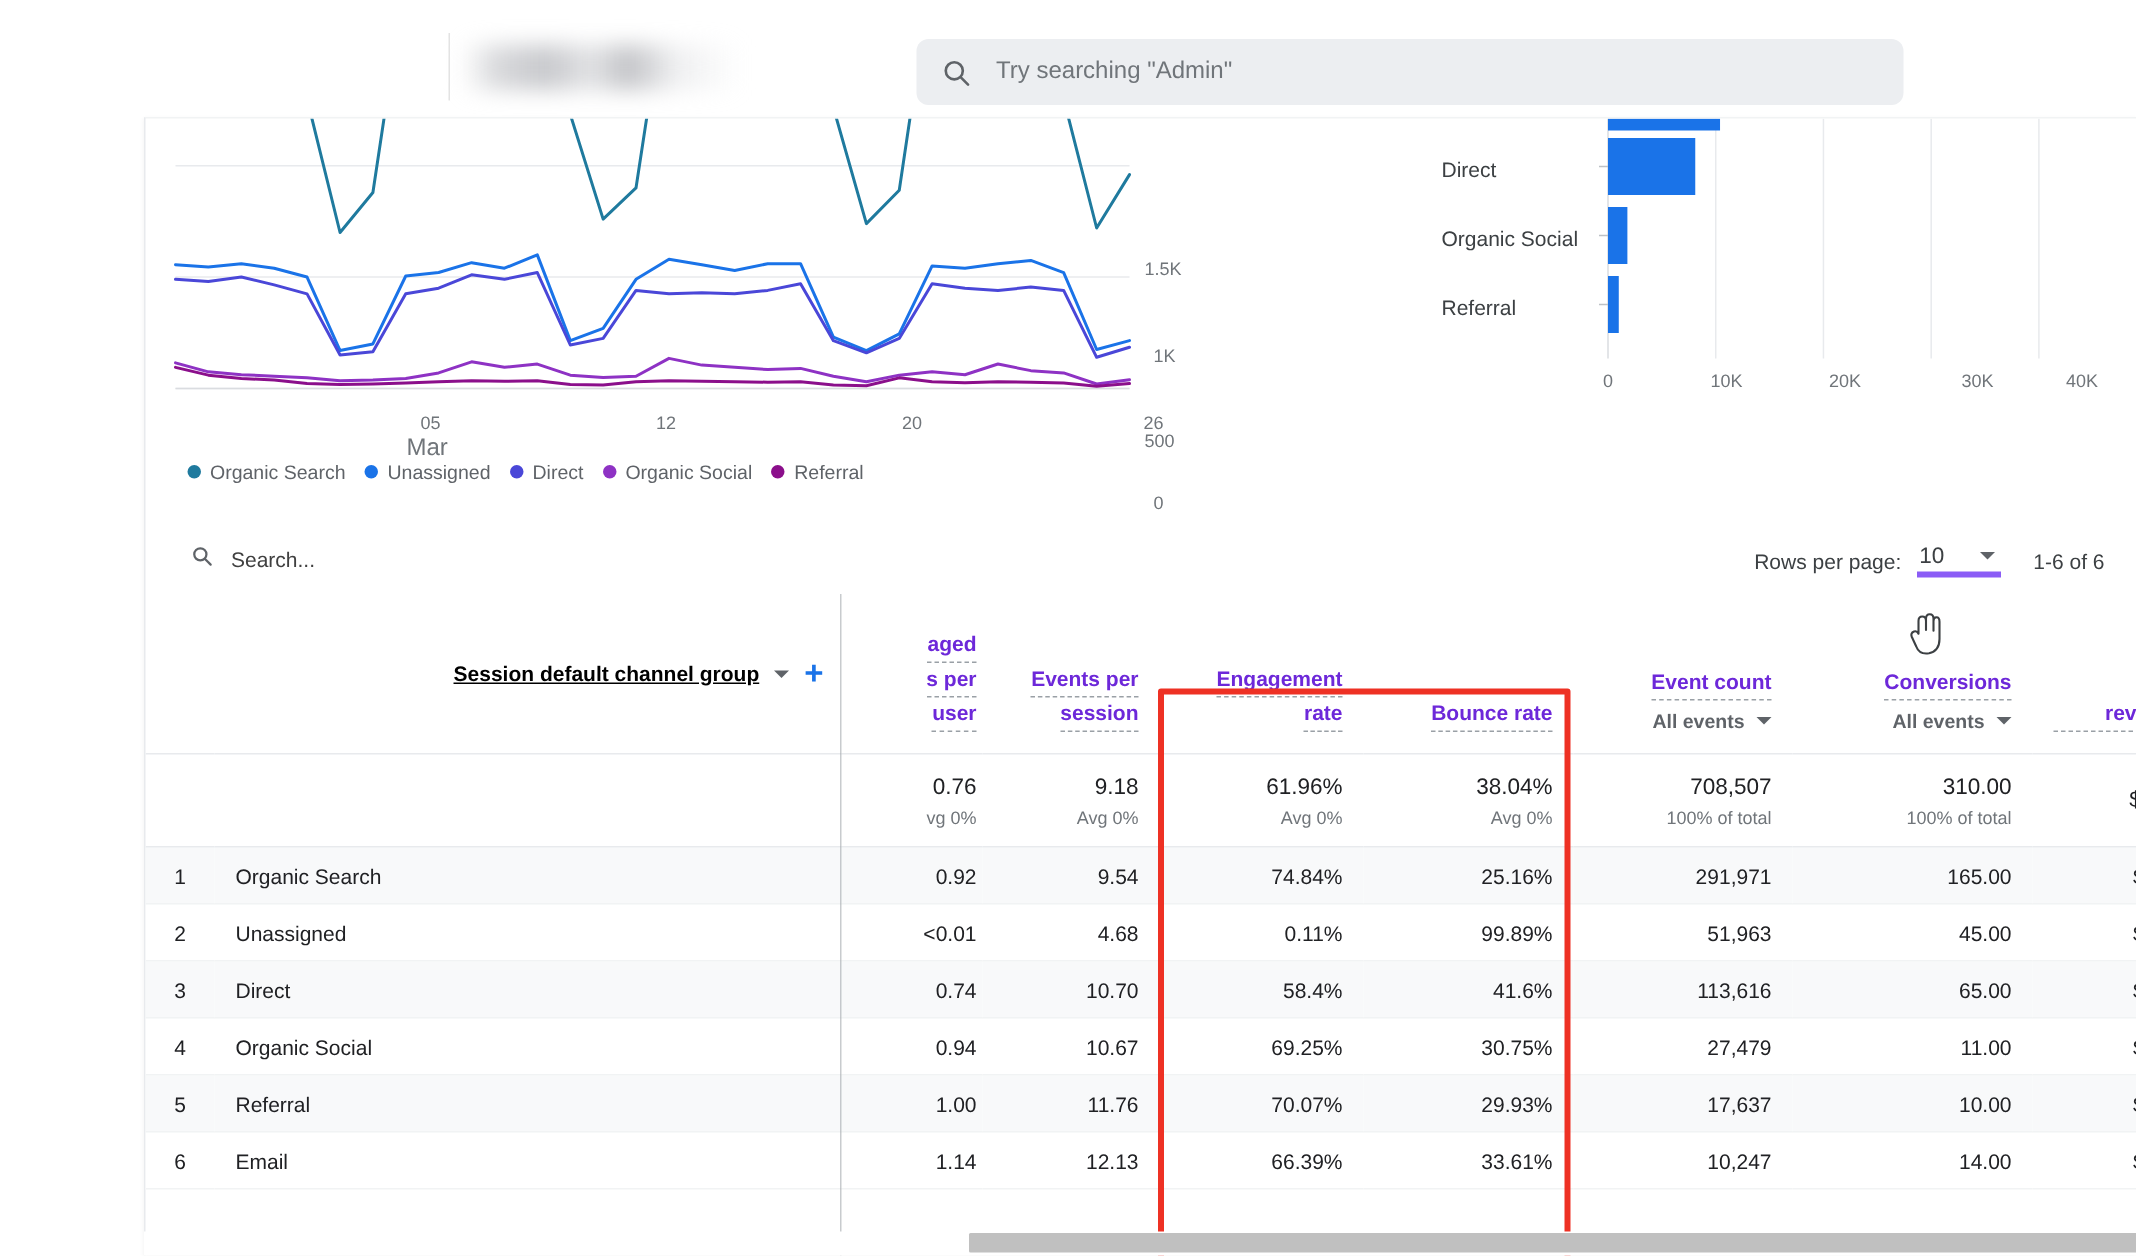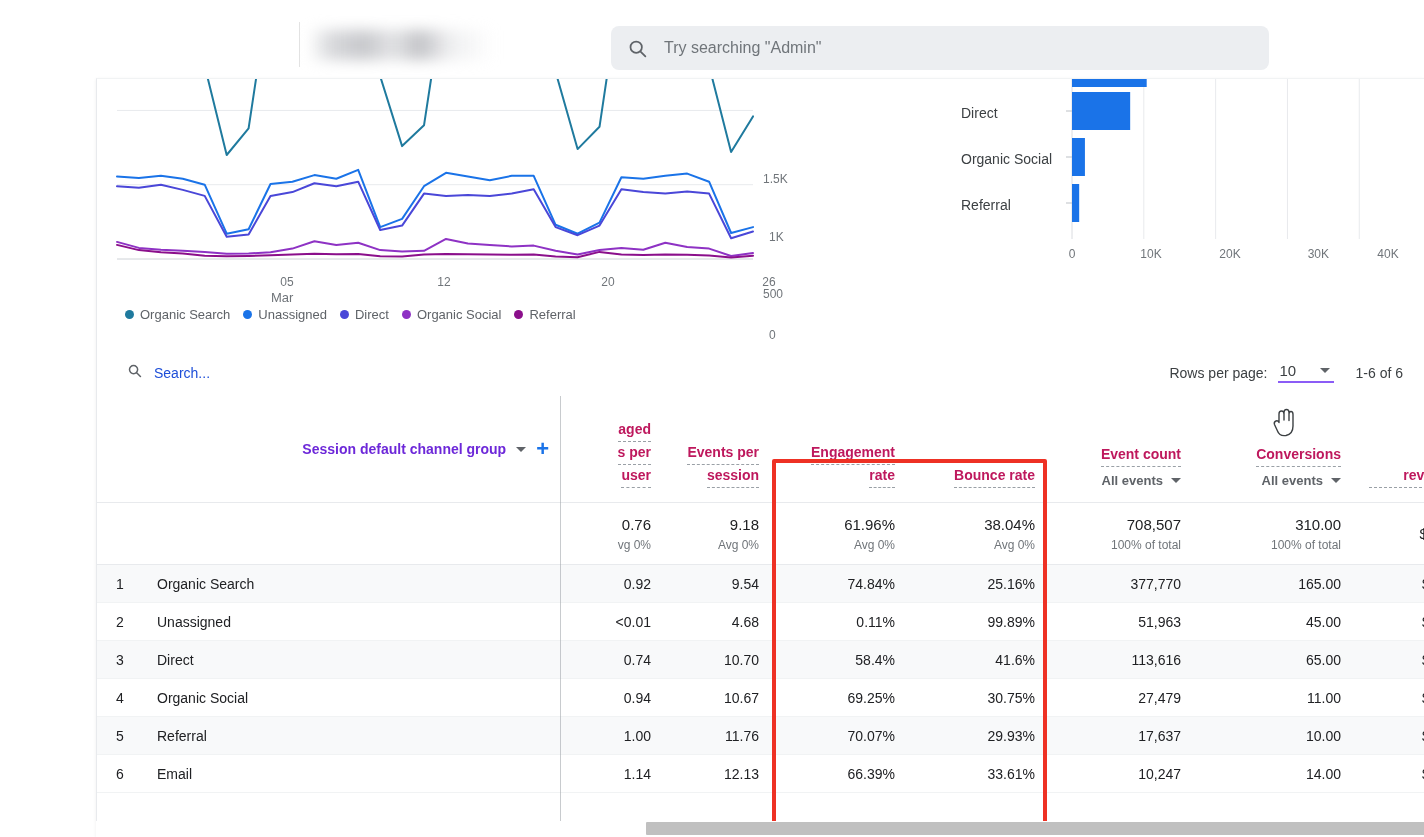--- a/index.html
+++ b/index.html
@@ -77,21 +77,21 @@
   .charts { position: absolute; left: 0; top: 0; width: 1328px; height: 260px; }
 
   .linechart { position: absolute; left: 8px; top: 0; width: 712px; height: 245px; }
   .linechart svg { display: block; }
   .lc-ylabel {
     position: absolute; font-size: 12px; color: #70757a; text-align: left;
   }
   .lc-xlabel {
     position: absolute; font-size: 12px; color: #70757a; text-align: center; width: 44px;
   }
-  .lc-xsub { position: absolute; font-size: 13px; color: #70757a; }
+  .lc-xsub { position: absolute; font-size: 16px; color: #70757a; }
 
   .legend {
     position: absolute; left: 28px; top: 228px;
     display: flex; align-items: center; gap: 13px;
   }
   .legend-item { display: flex; align-items: center; gap: 6px; }
   .legend-dot { width: 9px; height: 9px; border-radius: 50%; display:inline-block; }
   .legend-label { font-size: 13px; color: #5f6368; white-space: nowrap; }
 
   .barchart { position: absolute; left: 760px; top: 0; width: 560px; height: 200px; }
@@ -104,50 +104,50 @@
 
   
   .table-section { position: absolute; left: 0; top: 275px; width: 1328px; }
 
   .table-toolbar {
     position: absolute; left: 0; top: 0; width: 1328px; height: 42px;
   }
   .tbl-search {
     position: absolute; left: 30px; top: 9px; display: flex; align-items: center; gap: 12px;
   }
-  .tbl-search-text { font-size: 14px; color: #1d4ed8; }
+  .tbl-search-text { font-size: 14px; color: #404040; }
   .rows-per-page {
     position: absolute; right: 22px; top: 8px; display: flex; align-items: center; gap: 10px; margin-left: 48px;
   }
   .rpp-label { font-size: 14px; color: #3c4043; }
   .rpp-value {
-    font-size: 15px; color: #3c4043; border-bottom: 2px solid #8b5cf6;
+    font-size: 15px; color: #3c4043; border-bottom: 4px solid #8b5cf6;
     padding: 0 4px 2px 2px; min-width: 56px; display: flex; align-items: center;
     justify-content: space-between; gap: 12px;
   }
   .caret {
     width: 0; height: 0; border-left: 5px solid transparent; border-right: 5px solid transparent;
     border-top: 5px solid #5f6368; display: inline-block;
   }
   .range-text { font-size: 14px; color: #3c4043; margin-left: 12px; }
 
   table.ga { position: absolute; left: 0; top: 42px; width: 1328px; border-collapse: collapse; table-layout: fixed; }
   table.ga thead th { vertical-align: bottom; }
   .hdr-row th { height: 106px; padding: 0; border-bottom: 1px solid #e8eaed; }
   .hdr-inner { padding: 10px 14px 14px 14px; }
 
   .dim-cell {
     display: flex; align-items: center; justify-content: flex-end; gap: 10px;
     padding-right: 12px; height: 106px;
   }
-  .dim-label { font-size: 14px; color: #6d28d9; }
+  .dim-label { font-size: 14px; color: #000000; text-decoration: underline; }
   .plus-btn { font-size: 22px; color: #1a73e8; line-height: 1; cursor: pointer; }
 
   .metric-head {
-    font-size: 14px; color: #be185d; text-align: right; line-height: 1.5;
+    font-size: 14px; color: #6d28d9; text-align: right; line-height: 1.5;
     border-bottom: 1px dashed #9aa0a6; display: inline-block; padding-bottom: 1px;
   }
   .metric-sub {
     font-size: 13px; color: #5f6368; text-align: right; margin-top: 6px;
     display: flex; align-items: center; justify-content: flex-end; gap: 8px;
   }
   .th-right { text-align: right; }
 
   .totals-row td {
     height: 62px; border-bottom: 1px solid #e8eaed; padding: 0 14px; vertical-align: middle;
@@ -426,21 +426,21 @@
         </tbody>
 
         <tbody class="data" id="tbody-rows">
             <tr>
               <td class="idx">1</td>
               <td class="name">Organic Search</td>
               <td class="num" style="padding-right: 4px;">0.92</td>
               <td class="num">9.54</td>
               <td class="num">74.84%</td>
               <td class="num">25.16%</td>
-              <td class="num">377,770</td>
+              <td class="num">291,971</td>
               <td class="num">165.00</td>
               <td class="num" style="padding-right: 8px;">$0.00</td>
             </tr>
             <tr>
               <td class="idx">2</td>
               <td class="name">Unassigned</td>
               <td class="num" style="padding-right: 4px;">&lt;0.01</td>
               <td class="num">4.68</td>
               <td class="num">0.11%</td>
               <td class="num">99.89%</td>

